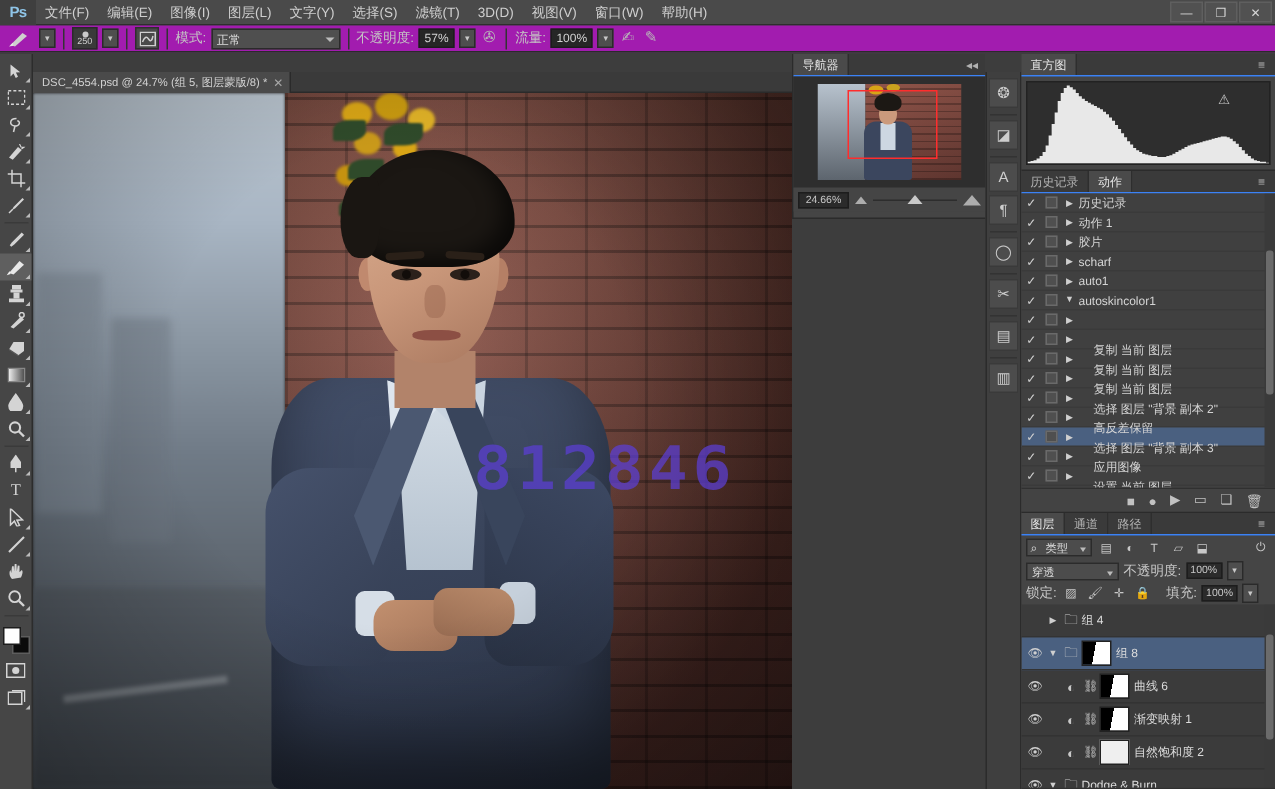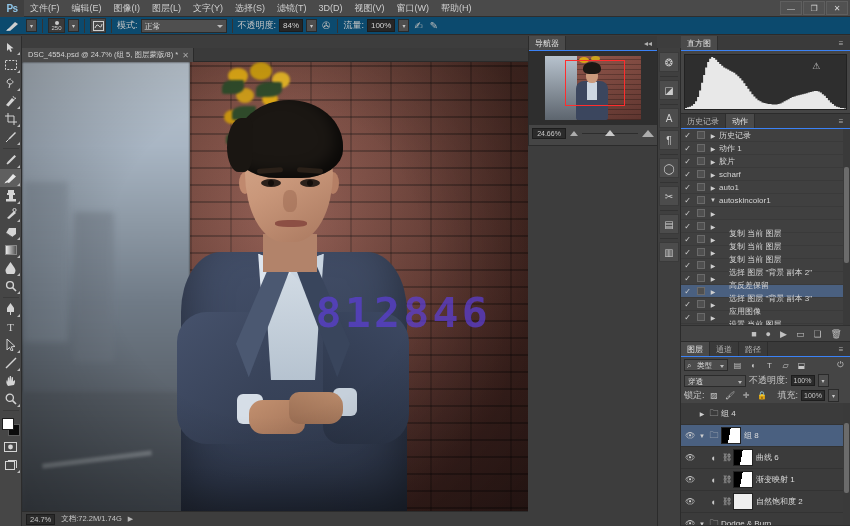--- a/index.html
+++ b/index.html
@@ -37,21 +37,21 @@
   .win-btn {
     width: 22px; height: 14px; background: #515151;
     border: 1px solid #5f5f5f;
     display: flex; align-items: center; justify-content: center;
     font-size: 8px; color: #d8d8d8;
   }
 
   
   .optionsbar {
     position: absolute; left: 0; top: 17px; width: 850px; height: 18px;
-    background: #0c4a6e;
+    background: #a21caf;
     border-bottom: 1px solid #2b2b2b;
     display: flex; align-items: center; padding-left: 3px; gap: 3px;
   }
   .ob-sep { width: 1px; height: 14px; background: #333; margin: 0 2px; }
   .ob-label { font-size: 9px; color: #c4c4c4; white-space: nowrap; }
   .ob-field {
     background: #262626; border: 1px solid #1c1c1c;
     height: 13px; line-height: 12px; padding: 0 3px;
     font-size: 8px; color: #d2d2d2; text-align: center;
   }
@@ -398,21 +398,21 @@
       <svg width="11" height="10" viewBox="0 0 11 10">
           <rect x="0.5" y="0.5" width="10" height="9" fill="none" stroke="#cfcfcf"></rect>
           <path d="M2 7 Q4 2 6 5 T9 3" fill="none" stroke="#cfcfcf" stroke-width="1"></path>
         </svg>
     </div>
     <div class="ob-sep"></div>
     <div class="ob-label">模式:</div>
     <div class="ob-select">正常</div>
     <div class="ob-sep"></div>
     <div class="ob-label">不透明度:</div>
-    <div class="ob-field">84%</div>
+    <div class="ob-field">57%</div>
     <div class="ob-stepper">▾</div>
     <div class="airbrush-icon">✇</div>
     <div class="ob-sep"></div>
     <div class="ob-label">流量:</div>
     <div class="ob-field">100%</div>
     <div class="ob-stepper">▾</div>
     <div class="airbrush-icon">✍</div>
     <div class="airbrush-icon">✎</div>
   </div>
 
@@ -612,25 +612,20 @@
         <span class="p-cuff-r"></span>
         <span class="p-hand-l"></span>
         <span class="p-hand-r"></span>
       </div>
       <div class="canvas-vignette"></div>
       <div class="overlay-number">812846</div>
 
     </div>
   </div>
 
-  <div class="statusbar">
-    <span class="sb-zoom">24.7%</span>
-    <span>文档:72.2M/1.74G</span>
-    <span class="sb-arrow">▶</span>
-  </div>
 
   <div class="nav-panel">
     <div class="panel-tabs">
       <div class="ptab active">导航器</div>
       <div class="panel-menu">◂◂</div>
     </div>
     <div class="nav-body">
       <div class="nav-thumb">
         <span class="left"></span>
         <span class="right"></span>

